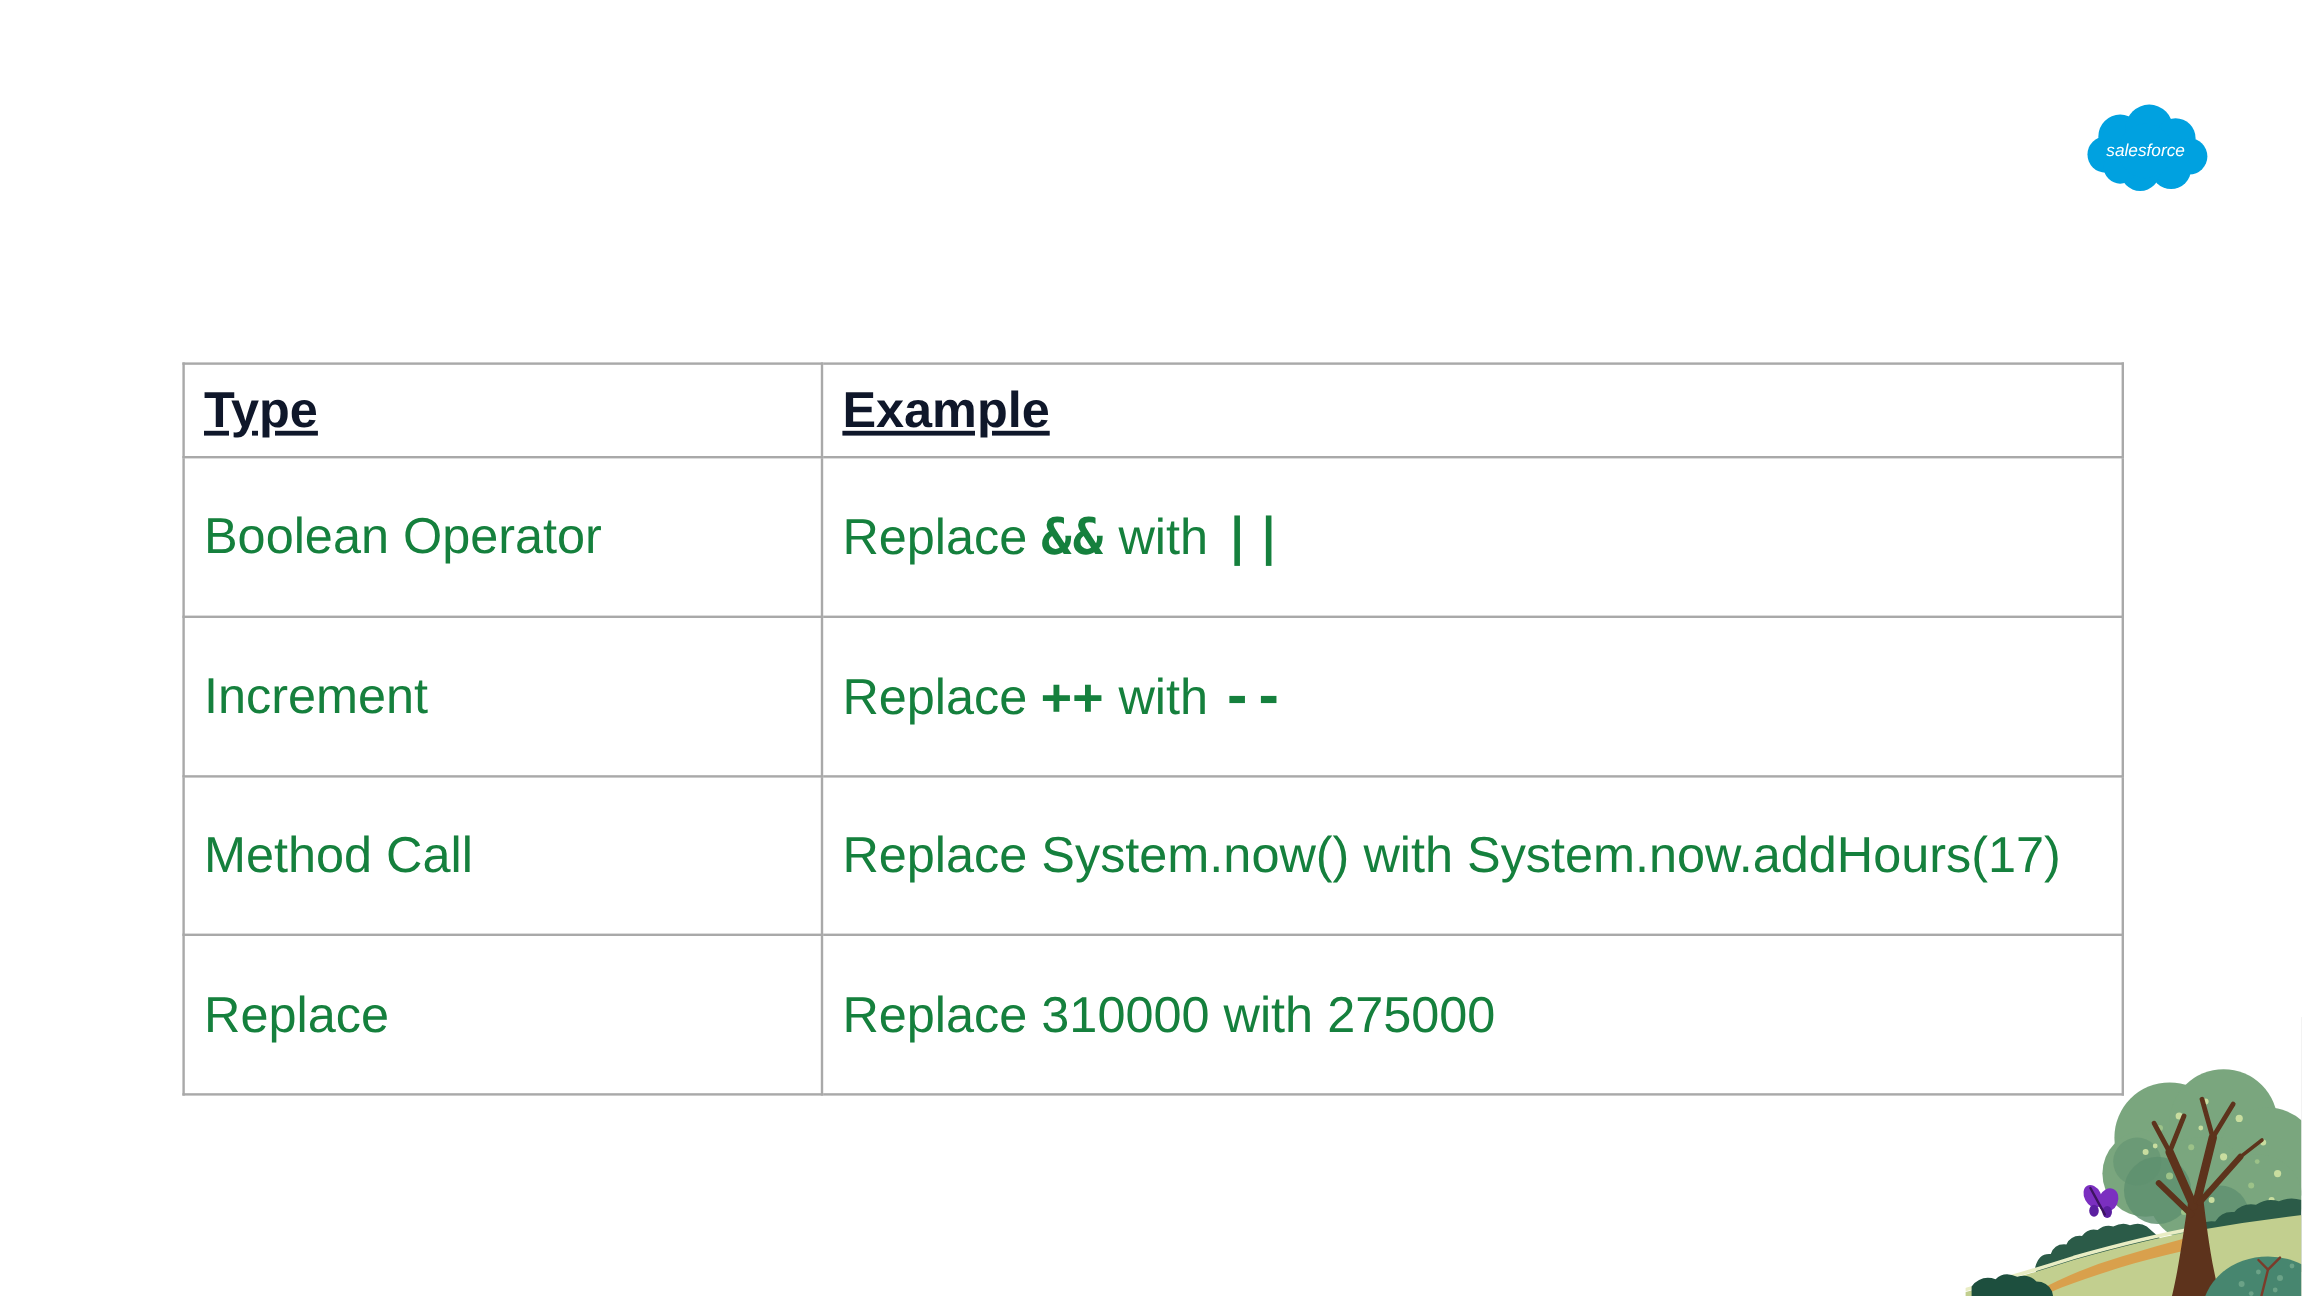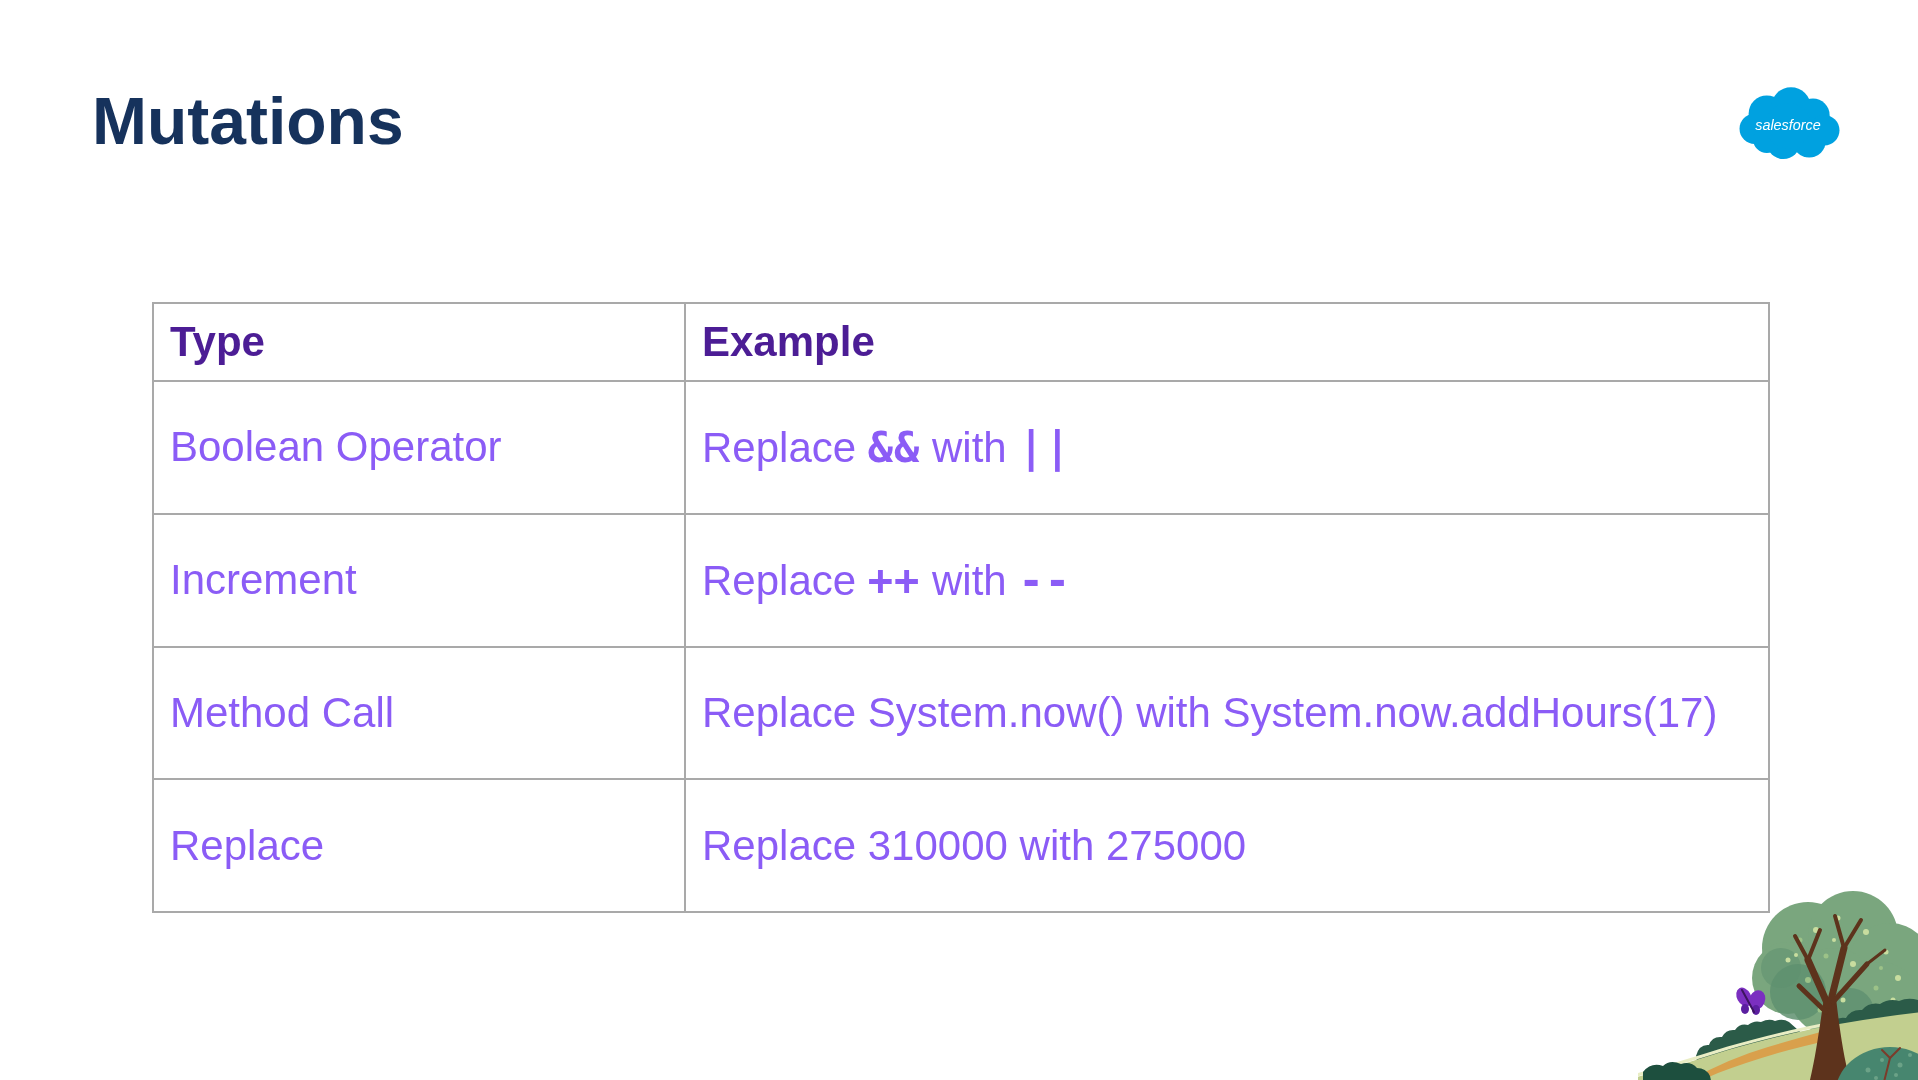--- a/index.html
+++ b/index.html
@@ -24,43 +24,42 @@
     width:1618px;height:611px;
     border-collapse:collapse;
     table-layout:fixed;
   }
   .mutation-table th,.mutation-table td{
     border:2px solid #a9a9a9;
     padding:0 10px 0 16px;
     vertical-align:middle;
     height:76px;
     font-size:42px;
-    color:#8b5cf6;
+    color:#15803d;
     text-align:left;
     white-space:nowrap;
     overflow:hidden;
   }
-  .mutation-table th{font-weight:bold;color:#4c1d95;}
+  .mutation-table th{font-weight:bold;color:#0f172a;text-decoration:underline;}
   .col-type{width:532px;}
   .seg-plain{font-weight:normal;}
   .seg-bold{font-weight:normal;}
   .seg-mono{
     font-family:"DejaVu Sans Mono",monospace;
     font-weight:bold;
     letter-spacing:1px;
   }
   
   .scene{position:absolute;right:0;bottom:0;width:280px;height:220px;}
 </style>
 </head>
 <body>
 
 <div class="slide">
 
-  <div class="title">Mutations</div>
 
   <svg class="logo" viewBox="0 0 140 98">
     <g>
       <circle cx="26" cy="56" r="20" fill="#00a1e0"></circle>
       <circle cx="42" cy="36" r="24" fill="#00a1e0"></circle>
       <circle cx="74" cy="27" r="26" fill="#00a1e0"></circle>
       <circle cx="103" cy="38" r="22" fill="#00a1e0"></circle>
       <circle cx="118" cy="58" r="20" fill="#00a1e0"></circle>
       <circle cx="98" cy="72" r="22" fill="#00a1e0"></circle>
       <circle cx="64" cy="74" r="22" fill="#00a1e0"></circle>

